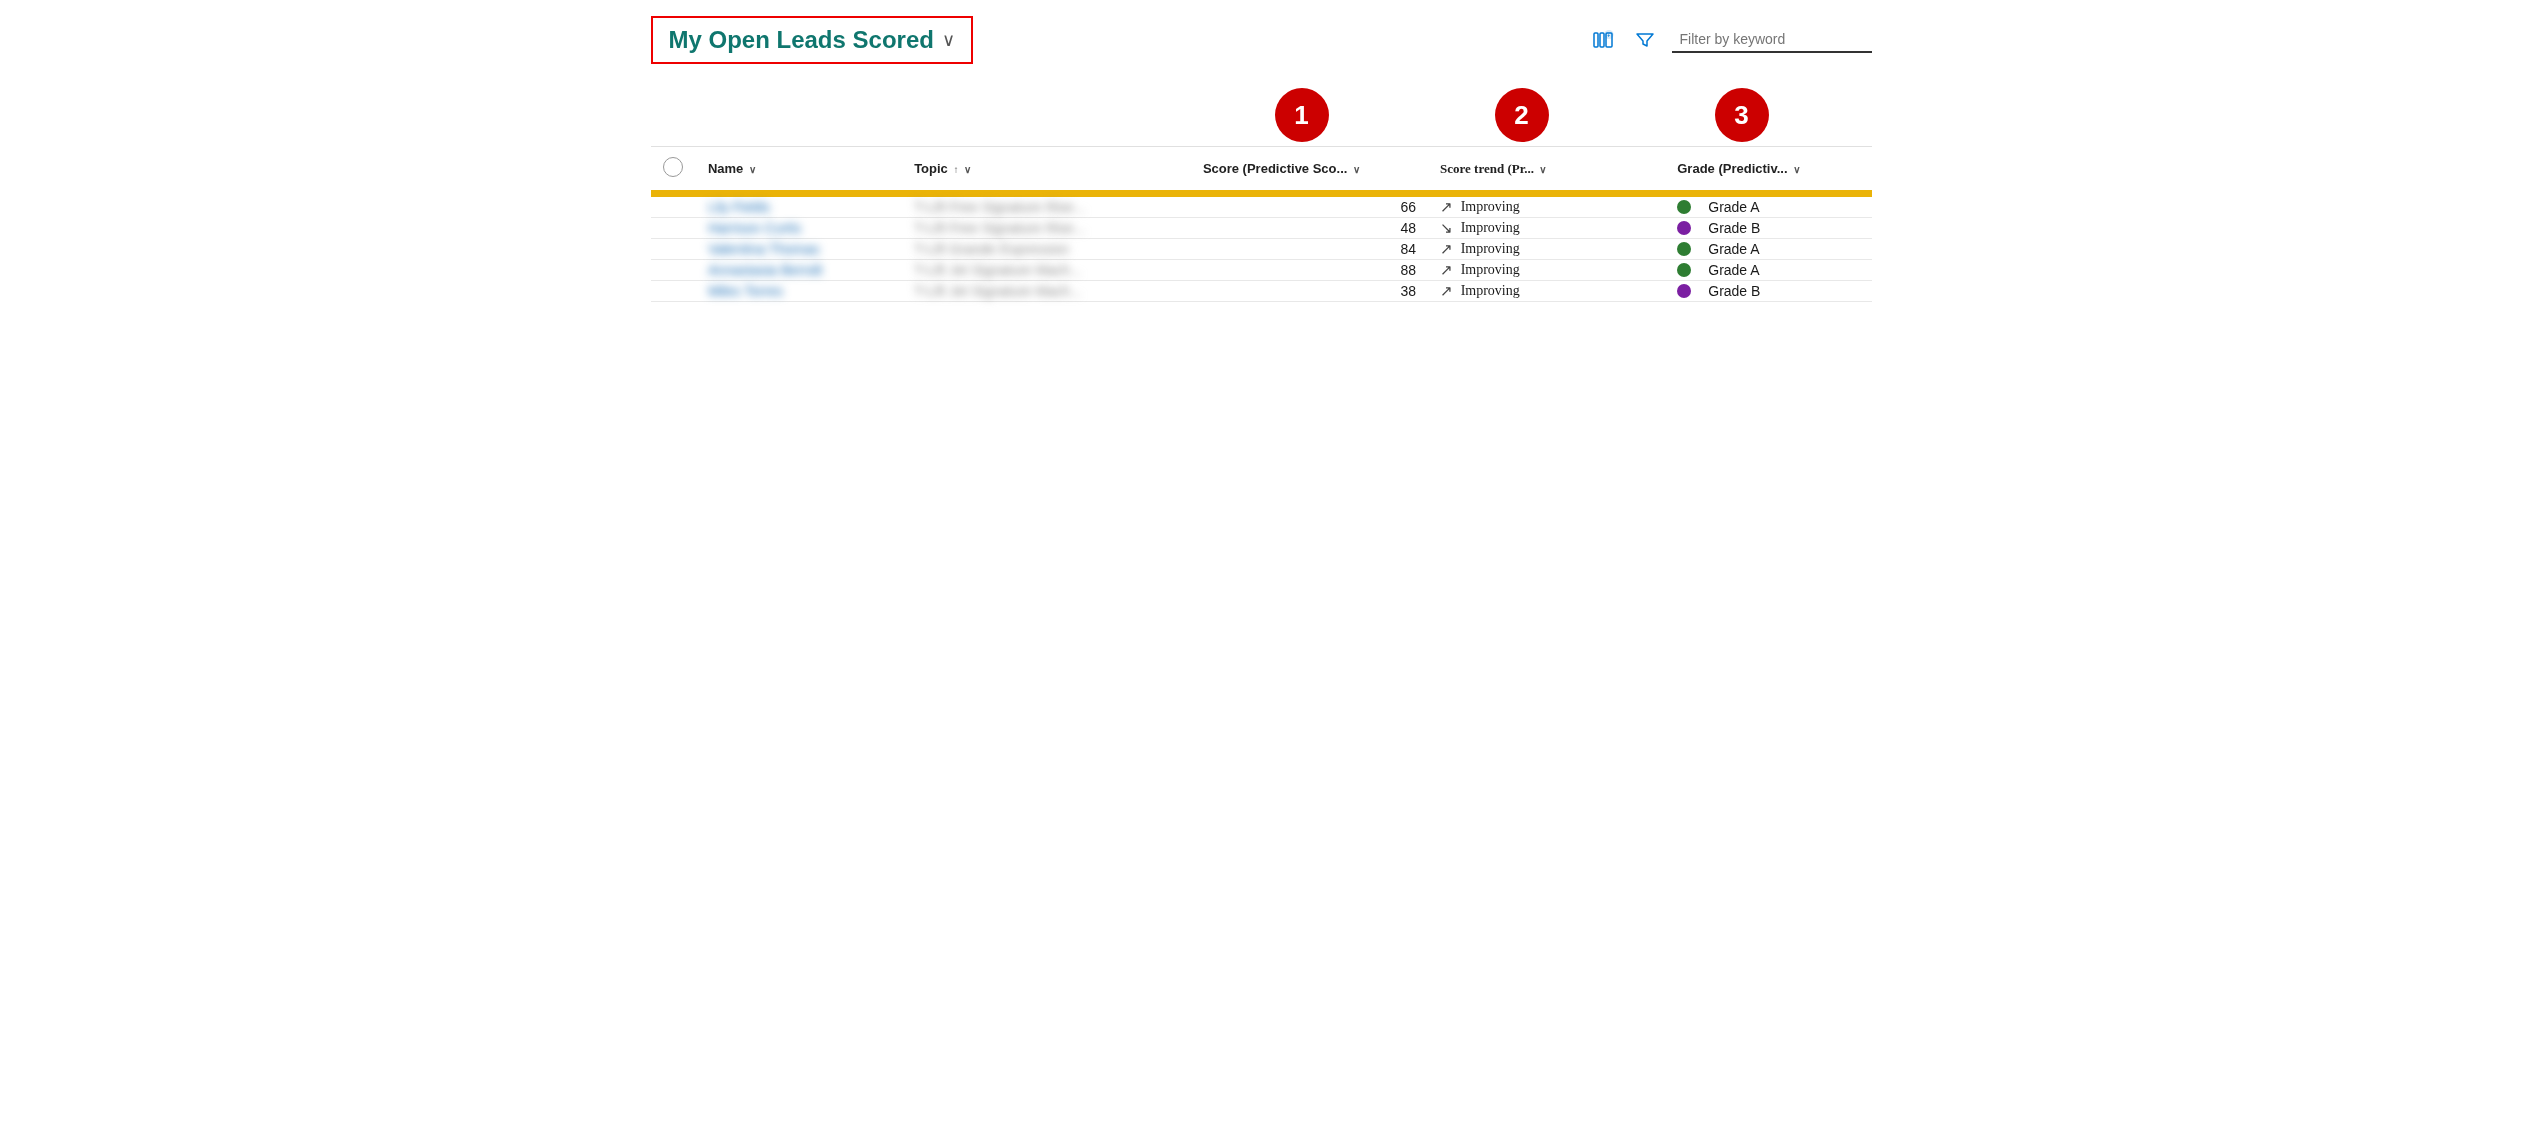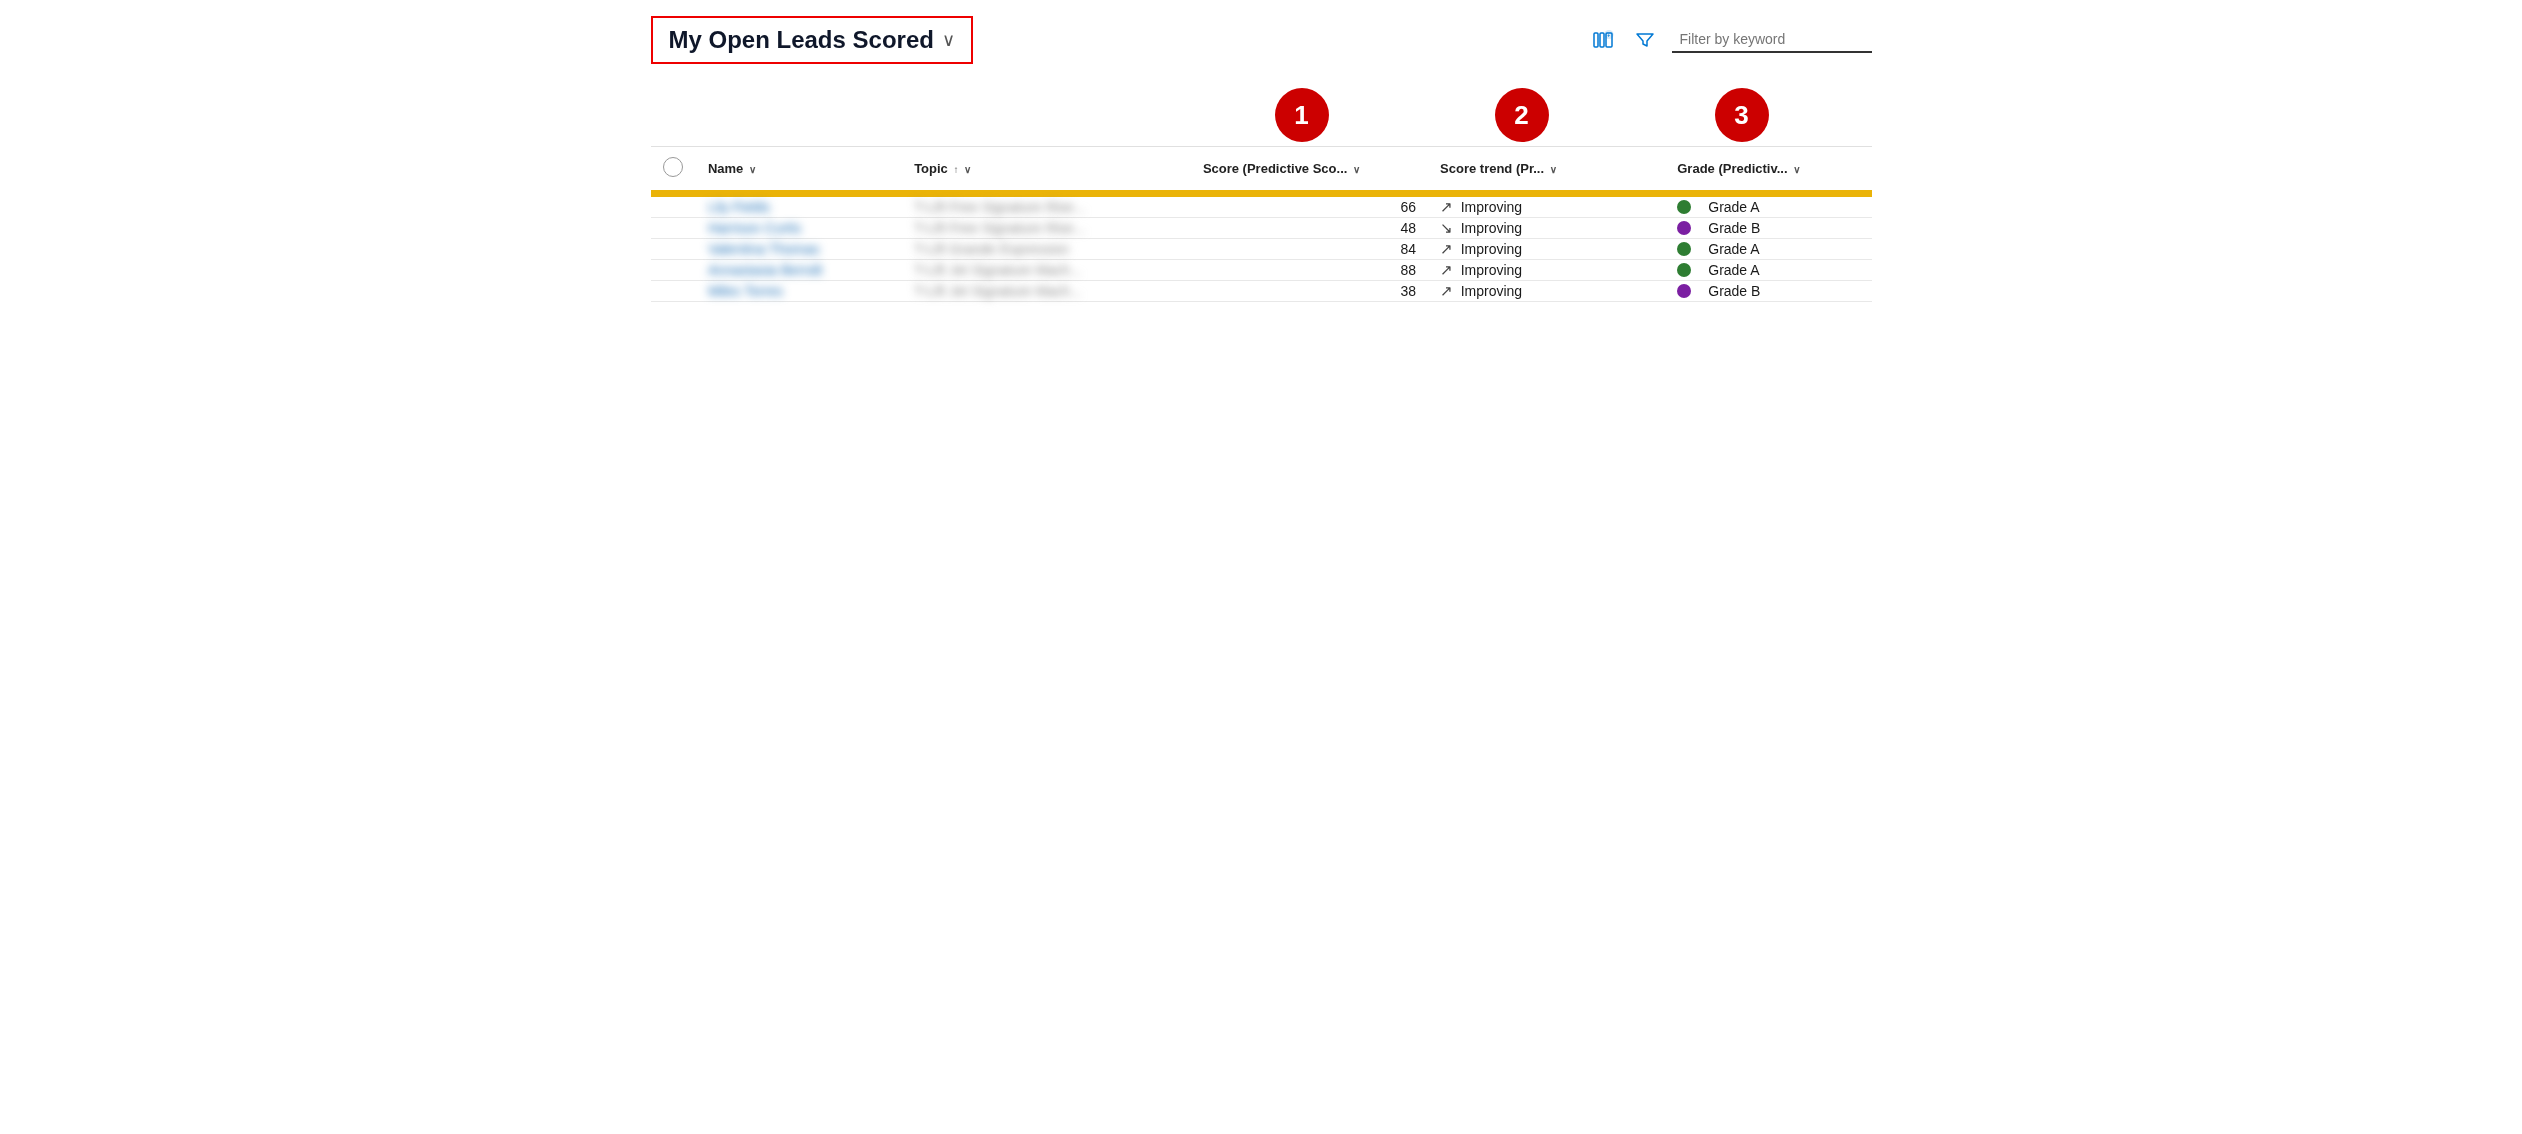--- a/index.html
+++ b/index.html
@@ -31,21 +31,21 @@
       padding: 8px 16px;
       display: inline-flex;
       align-items: center;
       gap: 8px;
       cursor: pointer;
     }
 
     .title-text {
       font-size: 24px;
       font-weight: 600;
-      color: #0f172a;
+      color: #0f766e;
     }
 
     .title-chevron {
       font-size: 18px;
       color: #555;
     }
 
     .header-actions {
       display: flex;
       align-items: center;
@@ -135,21 +135,21 @@
     .leads-table td {
       padding: 1px 12px;
       font-size: 14px;
       border-bottom: 1px solid #e8e8e8;
       vertical-align: middle;
     }
 
     .name-col { width: 200px; }
     .topic-col { width: 280px; }
     .score-col { width: 230px; text-align: right; }
-    .trend-col { width: 230px; }
+    .trend-col { width: 230px; font-family: Liberation Serif, serif; }
     .grade-col { width: 200px; }
 
     .score-val {
       font-weight: 400;
       text-align: right;
       display: inline-block;
       width: 40px;
     }
 
     .trend-cell {

